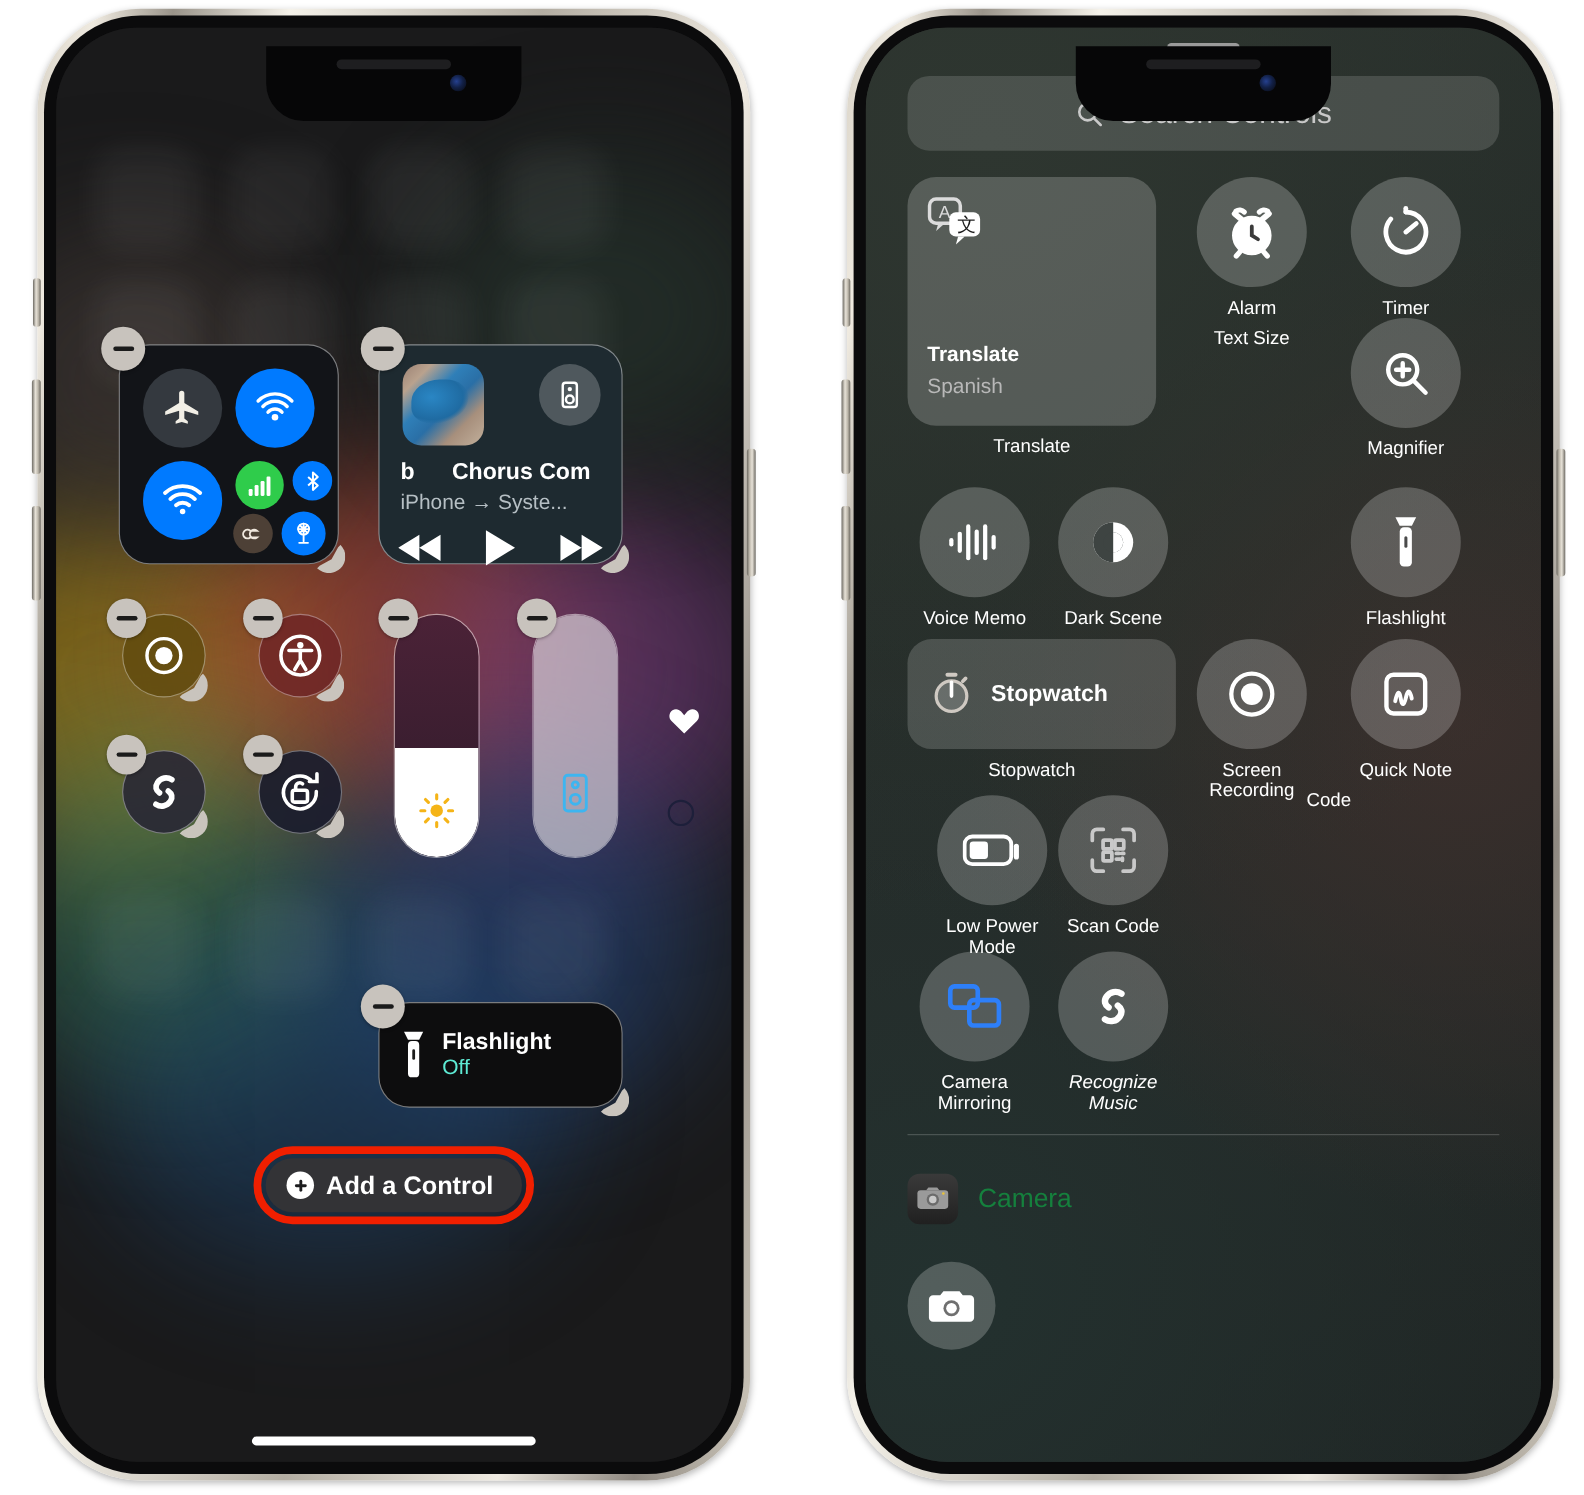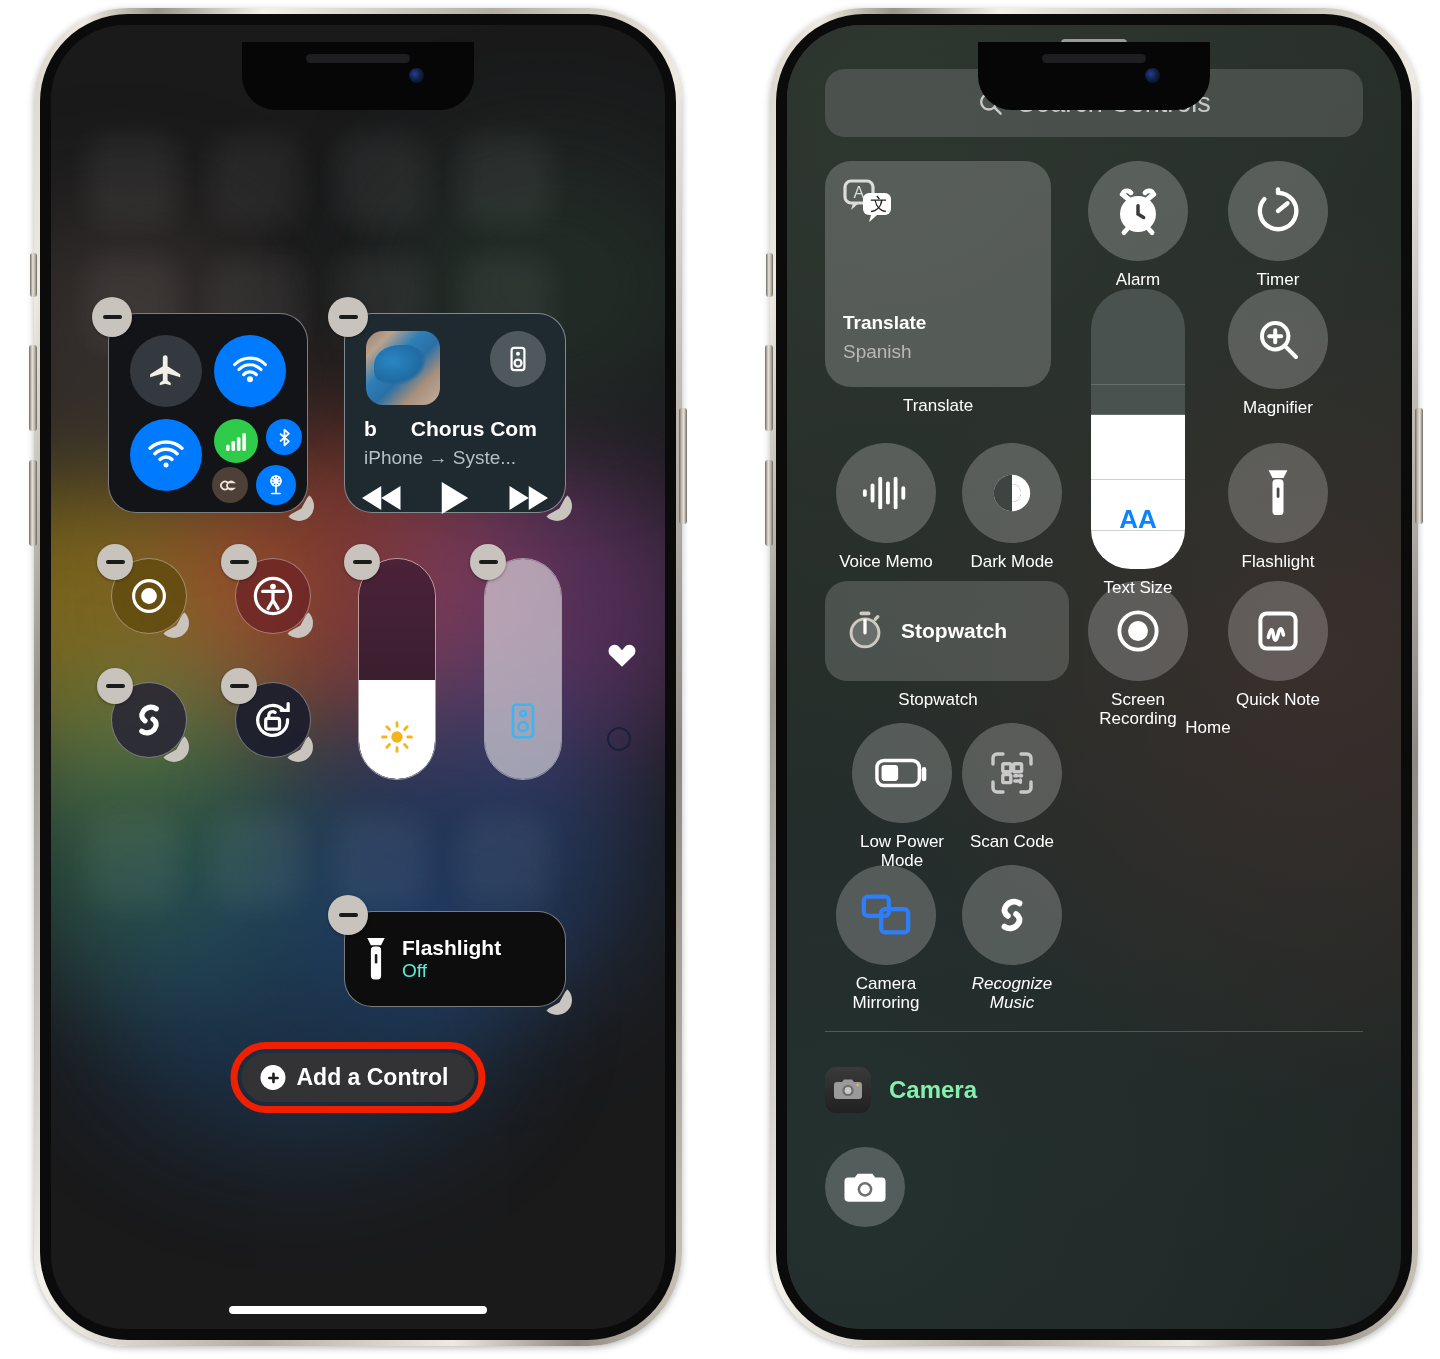--- a/index.html
+++ b/index.html
@@ -142,21 +142,21 @@
   .tsize{width:94px;height:280px;border-radius:40px;overflow:hidden;position:relative;background:#4a524f;}
   .tsize .white{position:absolute;left:0;right:0;bottom:0;height:55%;background:#fff;}
   .tsize .ln{position:absolute;left:0;right:0;height:1px;background:rgba(255,255,255,.16);}
   .tsize .lnw{position:absolute;left:0;right:0;height:1px;background:rgba(0,0,0,.18);}
   .tsize .aa{position:absolute;left:0;right:0;bottom:34px;text-align:center;color:#0a84ff;font-weight:700;}
 
   .divider{position:absolute;left:38px;right:38px;height:1px;background:rgba(255,255,255,.2);}
   .applist{position:absolute;left:38px;right:38px;display:flex;align-items:center;gap:18px;}
   .appico-sq{width:46px;height:46px;border-radius:11px;background:linear-gradient(180deg,#3a3a3a,#202020);
      display:flex;align-items:center;justify-content:center;position:relative;}
-  .applist .name{color:#86efac;font-size:24px;font-weight:700;}
+  .applist .name{color:#15803d;font-size:24px;font-weight:400;}
   .circ-cam{position:absolute;left:38px;width:80px;height:80px;border-radius:50%;background:rgba(255,255,255,.22);
      display:flex;align-items:center;justify-content:center;}
   svg{display:block;}
 </style>
 </head>
 <body>
 
 <div class="phone left">
   <div class="frame-outer"></div>
   <div class="btn-side btn-mute"></div>
@@ -491,32 +491,24 @@
 
         <div class="gcell" style="left:126px;top:282px;width:122px;">
           <div class="gicon" style="width:100px;height:100px;margin:0 auto;">
             <svg width="52" height="52" viewBox="0 0 24 24">
                 <circle cx="12" cy="12" r="8.4" fill="#fff"></circle>
                 <path d="M12 3.6a8.4 8.4 0 0 0 0 16.8z" fill="#3e4442"></path>
                 <circle cx="12" cy="12" r="4.2" fill="#3e4442"></circle>
                 <path d="M12 7.8a4.2 4.2 0 0 1 0 8.4z" fill="#fff"></path>
               </svg>
           </div>
-          <div class="gcap">Dark Mode</div>
+          <div class="gcap">Dark Scene</div>
         </div>
 
         <div class="gcell" style="left:252px;top:128px;width:122px;">
-          <div class="tsize" style="margin:0 auto;">
-            <div class="white"></div>
-            <div class="ln" style="top:34%;"></div>
-            <div class="ln" style="top:44.5%;"></div>
-            <div class="lnw" style="top:68%;"></div>
-            <div class="lnw" style="top:86%;"></div>
-            <div class="aa"><span style="font-size:26px;">AA</span></div>
-          </div>
           <div class="gcap">Text Size</div>
         </div>
 
         <div class="gcell" style="left:392px;top:128px;width:122px;">
           <div class="gicon" style="width:100px;height:100px;margin:0 auto;">
             <svg width="48" height="48" viewBox="0 0 24 24" fill="none" stroke="#fff" stroke-width="2" stroke-linecap="round">
                 <circle cx="10.6" cy="10.6" r="6.6"></circle>
                 <path d="M15.4 15.4 21 21"></path>
                 <path d="M10.6 7.6v6M7.6 10.6h6"></path>
               </svg>
@@ -588,21 +580,21 @@
               <rect x="7.4" y="7.4" width="4" height="4" rx=".6"></rect>
                 <rect x="12.8" y="7.4" width="4" height="4" rx=".6"></rect>
                 <rect x="7.4" y="12.8" width="4" height="4" rx=".6"></rect>
               <path d="M13.4 13.4h1.2M16 13.4h.8M13.4 16h1.6M16.2 15.5v1.1"></path>
             </svg>
           </div>
           <div class="gcap">Scan Code</div>
         </div>
 
         <div class="gcell" style="left:252px;top:548px;width:262px;">
-          <div class="gcap">Home</div>
+          <div class="gcap">Code</div>
         </div>
 
         <div class="gcell" style="left:0;top:704px;width:122px;">
           <div class="gicon" style="width:100px;height:100px;margin:0 auto;">
             <svg width="50" height="44" viewBox="0 0 26 22" fill="none" stroke="#2d7ff9" stroke-width="2.2">
                 <rect x="1.5" y="1.5" width="13" height="10" rx="2"></rect>
                 <rect x="10.5" y="8" width="14" height="12" rx="2"></rect>
               </svg>
           </div>
           <div class="gcap">Camera Mirroring</div>

